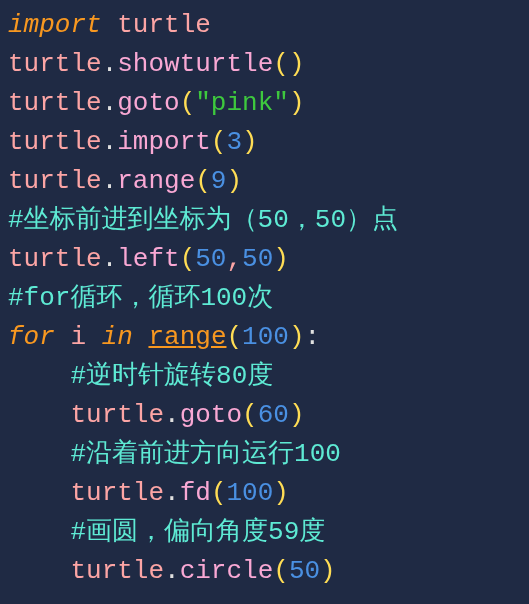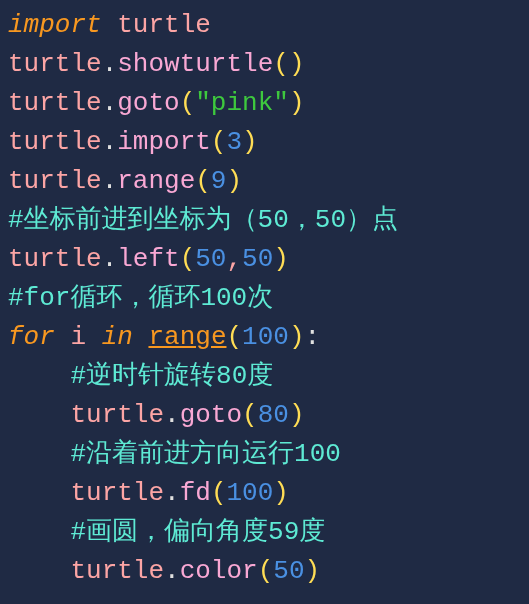--- a/index.html
+++ b/index.html
@@ -56,19 +56,19 @@
 <body><span class="keyword">import</span> <span class="identifier">turtle</span>
 <span class="identifier">turtle</span><span class="dot">.</span><span class="method">showturtle</span><span class="paren">(</span><span class="paren">)</span>
 <span class="identifier">turtle</span><span class="dot">.</span><span class="method">goto</span><span class="paren">(</span><span class="string">"pink"</span><span class="paren">)</span>
 <span class="identifier">turtle</span><span class="dot">.</span><span class="method">import</span><span class="paren">(</span><span class="number">3</span><span class="paren">)</span>
 <span class="identifier">turtle</span><span class="dot">.</span><span class="method">range</span><span class="paren">(</span><span class="number">9</span><span class="paren">)</span>
 <span class="comment">#坐标前进到坐标为（50，50）点</span>
 <span class="identifier">turtle</span><span class="dot">.</span><span class="method">left</span><span class="paren">(</span><span class="number">50</span><span class="identifier">,</span><span class="number">50</span><span class="paren">)</span>
 <span class="comment">#for循环，循环100次</span>
 <span class="keyword">for</span> <span class="identifier">i</span> <span class="keyword">in</span> <span class="builtin">range</span><span class="paren">(</span><span class="number">100</span><span class="paren">)</span><span class="colon">:</span>
     <span class="comment">#逆时针旋转80度</span>
-    <span class="identifier">turtle</span><span class="dot">.</span><span class="method">goto</span><span class="paren">(</span><span class="number">80</span><span class="paren">)</span>
+    <span class="identifier">turtle</span><span class="dot">.</span><span class="method">goto</span><span class="paren">(</span><span class="number">60</span><span class="paren">)</span>
     <span class="comment">#沿着前进方向运行100</span>
     <span class="identifier">turtle</span><span class="dot">.</span><span class="method">fd</span><span class="paren">(</span><span class="number">100</span><span class="paren">)</span>
     <span class="comment">#画圆，偏向角度59度</span>
-    <span class="identifier">turtle</span><span class="dot">.</span><span class="method">color</span><span class="paren">(</span><span class="number">50</span><span class="paren">)</span>
+    <span class="identifier">turtle</span><span class="dot">.</span><span class="method">circle</span><span class="paren">(</span><span class="number">50</span><span class="paren">)</span>
 
 
 
 </body></html>

